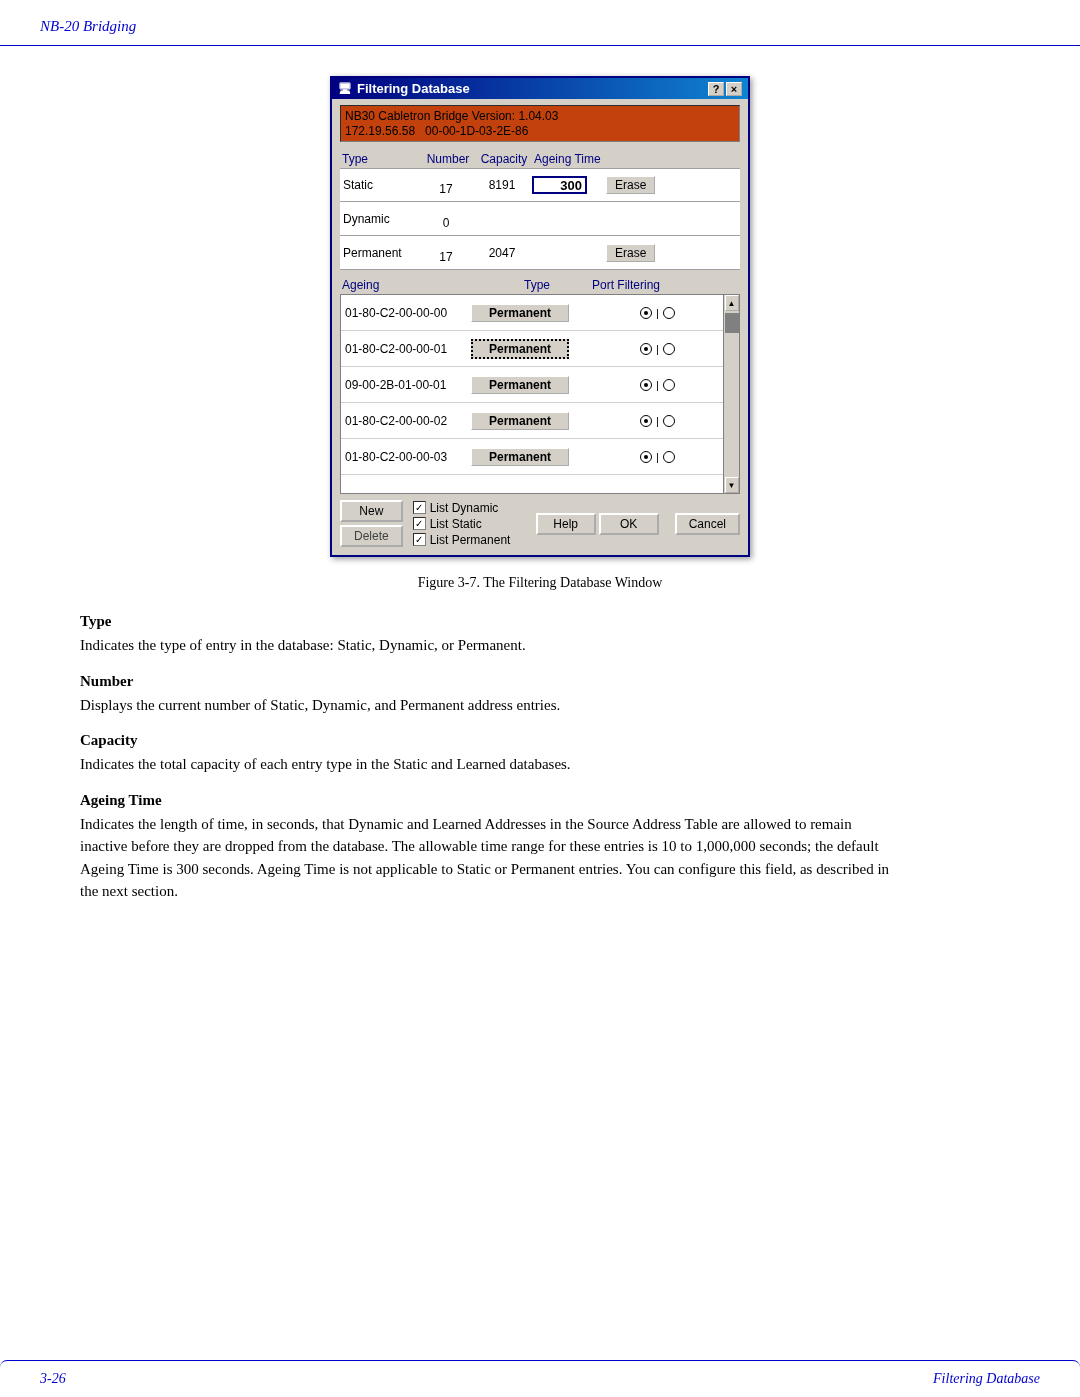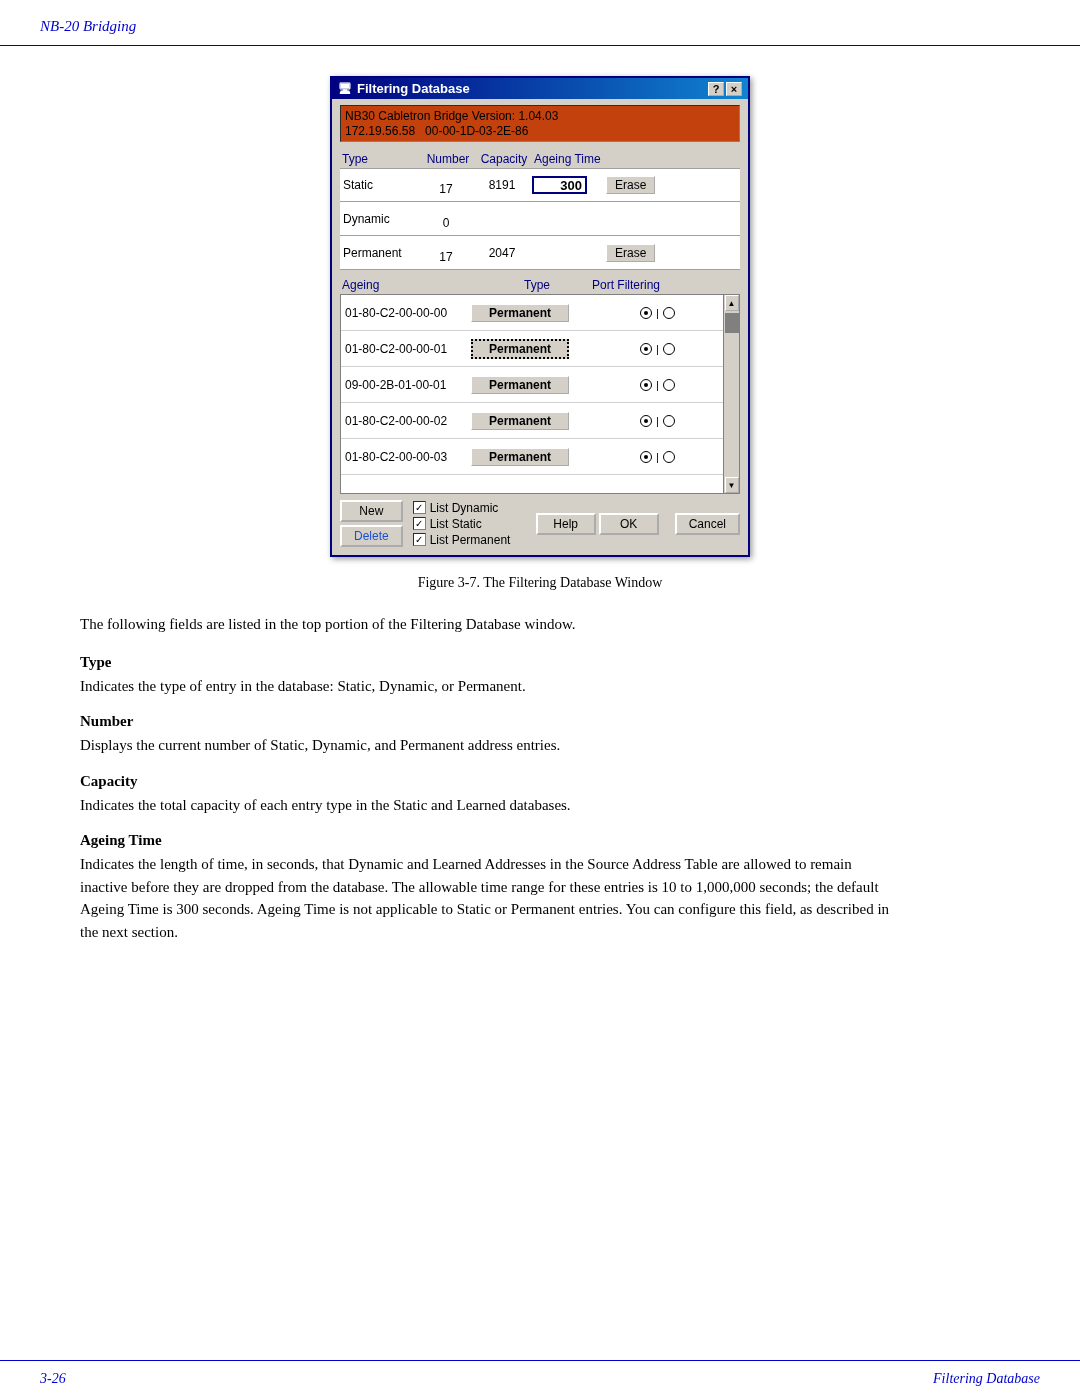--- a/index.html
+++ b/index.html
@@ -289,21 +289,21 @@
     }
     .win-btn-disabled {
       background: #d4d0c8;
       border: 2px outset #ffffff;
       font-family: Arial, sans-serif;
       font-size: 12px;
       padding: 2px 12px;
       cursor: default;
       min-width: 60px;
       text-align: center;
-      color: #1d4ed8;
+      color: #404040;
     }
 
     .checkboxes-section {
       display: flex;
       flex-direction: column;
       gap: 2px;
       margin-right: auto;
     }
     .checkbox-item {
       display: flex;
@@ -370,20 +370,21 @@
     .page-footer {
       position: absolute;
       bottom: 0;
       left: 0;
       right: 0;
       padding: 10px 40px;
       border-top: 1px solid #0000cc;
       display: flex;
       justify-content: space-between;
       align-items: center;
+      border-radius: 7px;
     }
     .footer-left {
       color: #0000cc;
       font-style: italic;
       font-size: 14px;
     }
     .footer-right {
       color: #0000cc;
       font-style: italic;
       font-size: 14px;
@@ -564,21 +565,20 @@
         </div>
       </div>
 
     </div>
   </div>
 
   <div class="figure-caption">Figure 3-7.  The Filtering Database Window</div>
 
   <div class="body-text-section">
 
-    <p class="body-paragraph">The following fields are listed in the top portion of the Filtering Database window.</p>
 
     <div class="section-block">
       <div class="section-heading">Type</div>
       <p class="body-paragraph" style="margin-bottom:0;">Indicates the type of entry in the database: Static, Dynamic, or Permanent.</p>
     </div>
 
     <div class="section-block">
       <div class="section-heading">Number</div>
       <p class="body-paragraph" style="margin-bottom:0;">Displays the current number of Static, Dynamic, and Permanent address entries.</p>
     </div>

